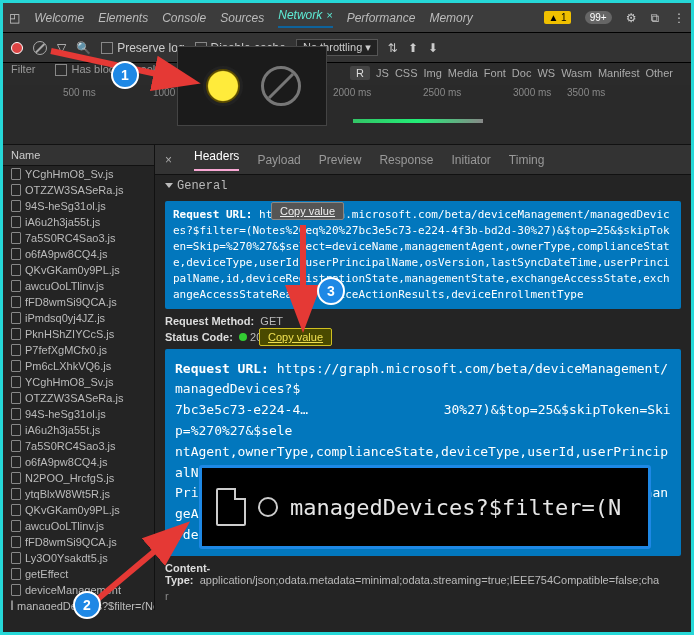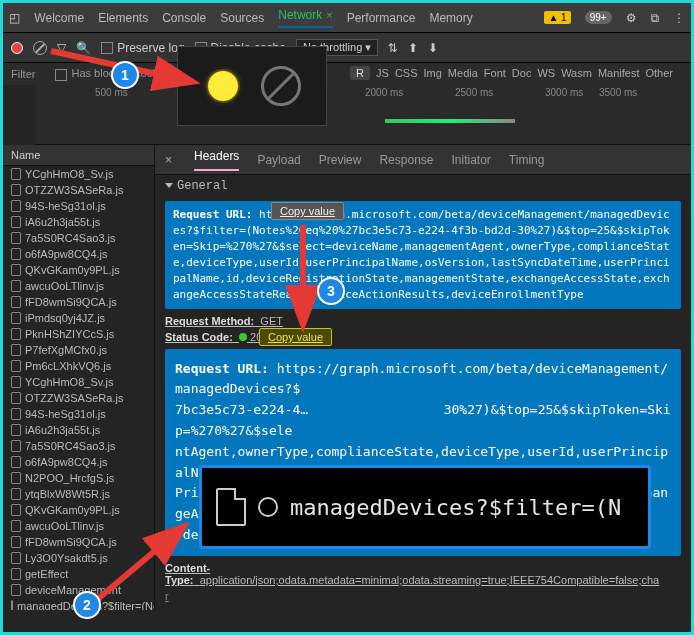--- a/index.html
+++ b/index.html
@@ -16,58 +16,58 @@
   }
   .topbar {
     display: flex;
     align-items: center;
     height: 30px;
     background: #3c3c3c;
     padding: 0 6px;
     gap: 14px;
     border-bottom: 1px solid #000;
   }
-  .topbar .tab { color: #bbb; cursor: pointer; }
-  .topbar .tab.active { color: #22c55e; border-bottom: 2px solid #0e639c; padding-bottom:4px; }
+  .topbar .tab { color: #bbb; cursor: pointer; font-style: italic; }
+  .topbar .tab.active { color: #5eead4; border-bottom: 2px solid #0e639c; padding-bottom:4px; }
   .topbar .tab .x { margin-left: 4px; font-size:11px; }
   .topbar .spacer { flex:1; }
   .topbar .warn { background:#f0c000; color:#000; font-size:10px; padding:1px 4px; border-radius:2px;}
   .topbar .count { background:#666; color:#fff; font-size:10px; padding:1px 5px; border-radius:8px;}
   .toolbar2 {
     display:flex; align-items:center; gap:10px; height:30px; padding:0 8px;
     background:#333; border-bottom:1px solid #000;
   }
   .red-rec { width:12px; height:12px; border-radius:50%; background:#d44; border:1px solid #fff;}
   .slash-circ { width:14px; height:14px; border:1.5px solid #aaa; border-radius:50%; position:relative;}
   .slash-circ::after{content:"";position:absolute;left:50%;top:0;width:1.5px;height:100%;background:#aaa;transform:translateX(-50%) rotate(45deg);}
   .cb { width:12px; height:12px; border:1px solid #888; display:inline-block; vertical-align:middle; margin-right:4px;}
   .toolbar2 .sel { background:#222; border:1px solid #555; padding:1px 6px; color:#ccc; font-size:11px;}
   .chip-row { height:22px; background:#333; display:flex; align-items:center; gap:6px; padding:0 8px; color:#aaa; font-size:11px;}
   .chip { background:#444; padding:1px 6px; border-radius:2px; color:#ddd;}
-  .filterbar { height:22px; background:#2b2b2b; display:flex; align-items:center; padding:0 8px; font-size:11px; color:#999; gap:20px;}
-  .ruler { position:relative; height:60px; background:#2a2a2a; border-bottom:1px solid #111;margin-left:32px;}
+  .filterbar { height:22px; background:#2b2b2b; display:flex; padding:0 8px; font-size:11px; color:#999; gap:20px;}
+  .ruler { position:relative; height:60px; background:#2a2a2a; border-bottom:1px solid #111;}
   .tick { position:absolute; top:2px; font-size:10px; color:#888;}
   .greenbar { position:absolute; top:34px; height:4px; background:linear-gradient(to right,#33c466,#2e7,#888);}
   .cols { display:flex; height: calc(100% - 164px);}
   .leftcol { width:152px; background:#242424; border-right:1px solid #111; overflow:hidden;}
   .leftcol .hdr { font-size:11px; color:#ccc; padding:4px 8px; border-bottom:1px solid #111; background:#333;}
   .filerow { display:flex; align-items:center; gap:4px; padding:2px 8px; font-size:11px; color:#bbb; cursor:pointer; white-space:nowrap; overflow:hidden;}
   .fi { width:10px; height:12px; border:1px solid #888; border-radius:1px;}
   .rightcol { flex:1; background:#242424; position:relative; overflow:hidden;}
   .subtabs { display:flex; gap:18px; height:30px; align-items:center; padding:0 10px; background:#333; border-bottom:1px solid #111; font-size:12px; color:#999;}
   .subtabs .x { color:#aaa; cursor:pointer; margin-right:4px;}
   .subtabs .t.active{ color:#fff; border-bottom:2px solid #f9a8d4; padding-bottom:6px;}
   .sect { padding:4px 10px;font-family:Liberation Mono, monospace;}
   .lbl { color:#bbb;}
   .disc { display:inline-block; width:0;height:0;border-left:4px solid transparent;border-right:4px solid transparent;border-top:5px solid #bbb;margin-right:4px;vertical-align:middle;}
   .hlblock {
     margin:4px 10px; padding:6px 8px; background:#0277bd; color:#fff; font-family:Consolas,monospace;
     font-size:11px; line-height:1.45; border-radius:2px; word-break:break-all; position:relative;
   }
-  .kv { padding:2px 10px; font-size:11px; color:#bbb;text-decoration:underline;}
+  .kv { padding:2px 10px; font-size:11px; color:#bbb;}
   .kv b{color:#ddd; font-weight:600;}
   .dot200 { display:inline-block; width:8px;height:8px;border-radius:50%;background:#3c3;}
   .tooltip { position:absolute; background:#555; color:#eee; font-size:11px; padding:2px 8px; border:1px solid #888; border-radius:2px;text-decoration:underline;}
   .tooltip.yellow { background:#4a4a00; color:#f0e050; border:1px solid #d0c020;}
   .bigzoom { position:absolute; left:196px; top:462px; width:452px; height:84px; background:#000; border:3px solid #1e88e5; border-radius:3px; display:flex; align-items:center; gap:12px; padding:0 14px;}
   .bigzoom .fic { width:30px;height:38px;border:2px solid #ccc;border-radius:2px; position:relative;}
   .bigzoom .fic::before{content:"";position:absolute;right:-2px;top:-2px;width:10px;height:10px;background:#000;border-left:2px solid #ccc;border-bottom:2px solid #ccc;}
   .bigzoom .gear { width:20px;height:20px;border:2px solid #ccc;border-radius:50%; position:relative;}
   .bigzoom .txt { font-family:Consolas,monospace; font-size:22px; color:#e6e6e6; white-space:nowrap;}
   .blow { position:absolute; left:174px; top:43px; width:150px; height:80px; background:#1b1b1b; border:1px solid #444; display:flex; align-items:center; gap:18px; justify-content:center;}

